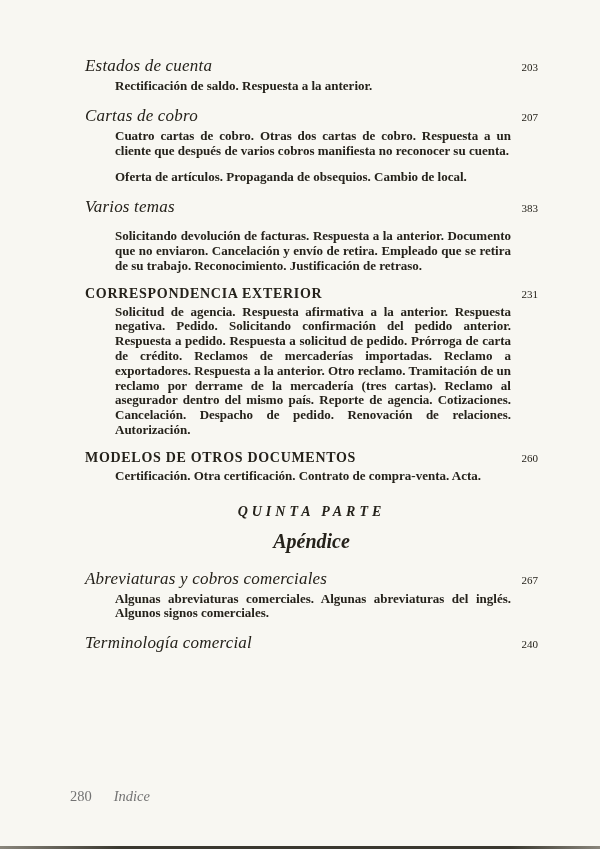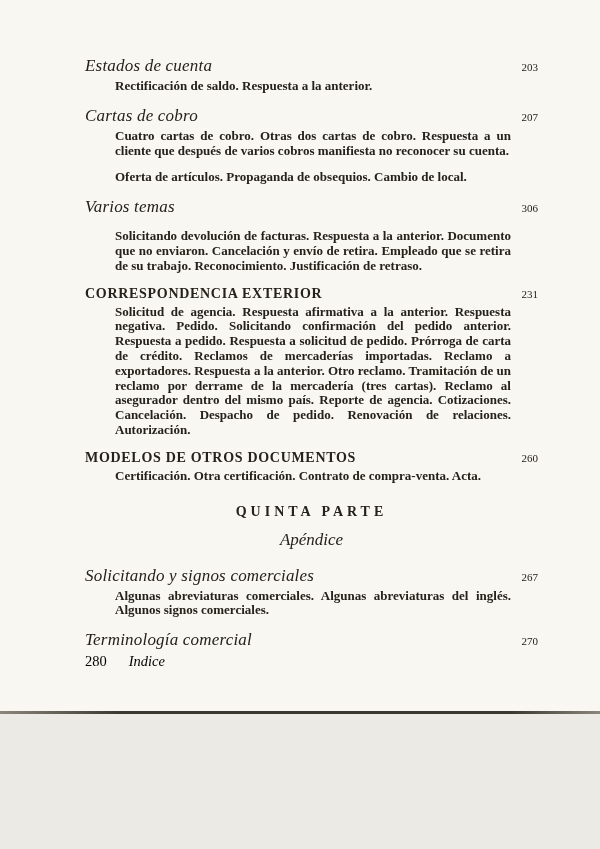--- a/index.html
+++ b/index.html
@@ -6,21 +6,21 @@
     html, body { margin: 0; padding: 0; }
     body {
       width: 600px;
       height: 849px;
       background: #eceae5;
       font-family: "Liberation Serif", "DejaVu Serif", serif;
     }
     .page {
       position: relative;
       width: 600px;
-      height: 714px;
+      height: 849px;
       background: #f8f7f2;
       color: #25221b;
       overflow: hidden;
     }
     .content {
       position: absolute;
       top: 56px;
       left: 85px;
       right: 62px;
     }
@@ -58,33 +58,34 @@
     }
     .part-block {
       text-align: center;
       margin: 20px 0 16px 0;
     }
     .part-heading {
       font-size: 14px;
       font-weight: bold;
       letter-spacing: 4px;
       margin: 0;
+      font-style: italic;
     }
     .part-subheading {
-      font-size: 17px;
-      font-weight: normal;
+      font-size: 20px;
+      font-weight: bold;
       font-style: italic;
       margin: 10px 0 0 0;
     }
     .footer {
       position: absolute;
-      left: 85px;
+      left: 70px;
       bottom: 44px;
       font-size: 14.5px;
-      color: #000000;
+      color: #737373;
     }
     .footer .running-title {
       font-style: italic;
       margin-left: 22px;
     }
     .scan-edge {
       position: absolute;
       left: 0;
       right: 0;
       bottom: 0;
@@ -114,21 +115,21 @@
       <p class="desc">Cuatro cartas de cobro. Otras dos cartas de cobro. Respuesta a un cliente que después de varios cobros manifiesta no reconocer su cuenta.</p>
     </section>
 
     <section class="entry">
       <p class="desc">Oferta de artículos. Propaganda de obsequios. Cambio de local.</p>
     </section>
 
     <section class="entry">
       <div class="row">
         <h2 class="title">Varios temas</h2>
-        <span class="pageno">306</span>
+        <span class="pageno">383</span>
       </div>
     </section>
 
     <section class="entry">
       <p class="desc">Solicitando devolución de facturas. Respuesta a la anterior. Documento que no enviaron. Cancelación y envío de retira. Empleado que se retira de su trabajo. Reconocimiento. Justificación de retraso.</p>
     </section>
 
     <section class="entry">
       <div class="row">
         <h2 class="title caps">CORRESPONDENCIA EXTERIOR</h2>
@@ -145,30 +146,30 @@
       <p class="desc">Certificación. Otra certificación. Contrato de compra-venta. Acta.</p>
     </section>
 
     <div class="part-block">
       <h1 class="part-heading">QUINTA PARTE</h1>
       <h2 class="part-subheading">Apéndice</h2>
     </div>
 
     <section class="entry">
       <div class="row">
-        <h2 class="title">Solicitando y signos comerciales</h2>
+        <h2 class="title">Abreviaturas y cobros comerciales</h2>
         <span class="pageno">267</span>
       </div>
       <p class="desc">Algunas abreviaturas comerciales. Algunas abreviaturas del inglés. Algunos signos comerciales.</p>
     </section>
 
     <section class="entry">
       <div class="row">
         <h2 class="title">Terminología comercial</h2>
-        <span class="pageno">270</span>
+        <span class="pageno">240</span>
       </div>
     </section>
 
   </div>
 
   <div class="footer">
     <span class="folio">280</span><span class="running-title">Indice</span>
   </div>
 
   <div class="scan-edge"></div>

